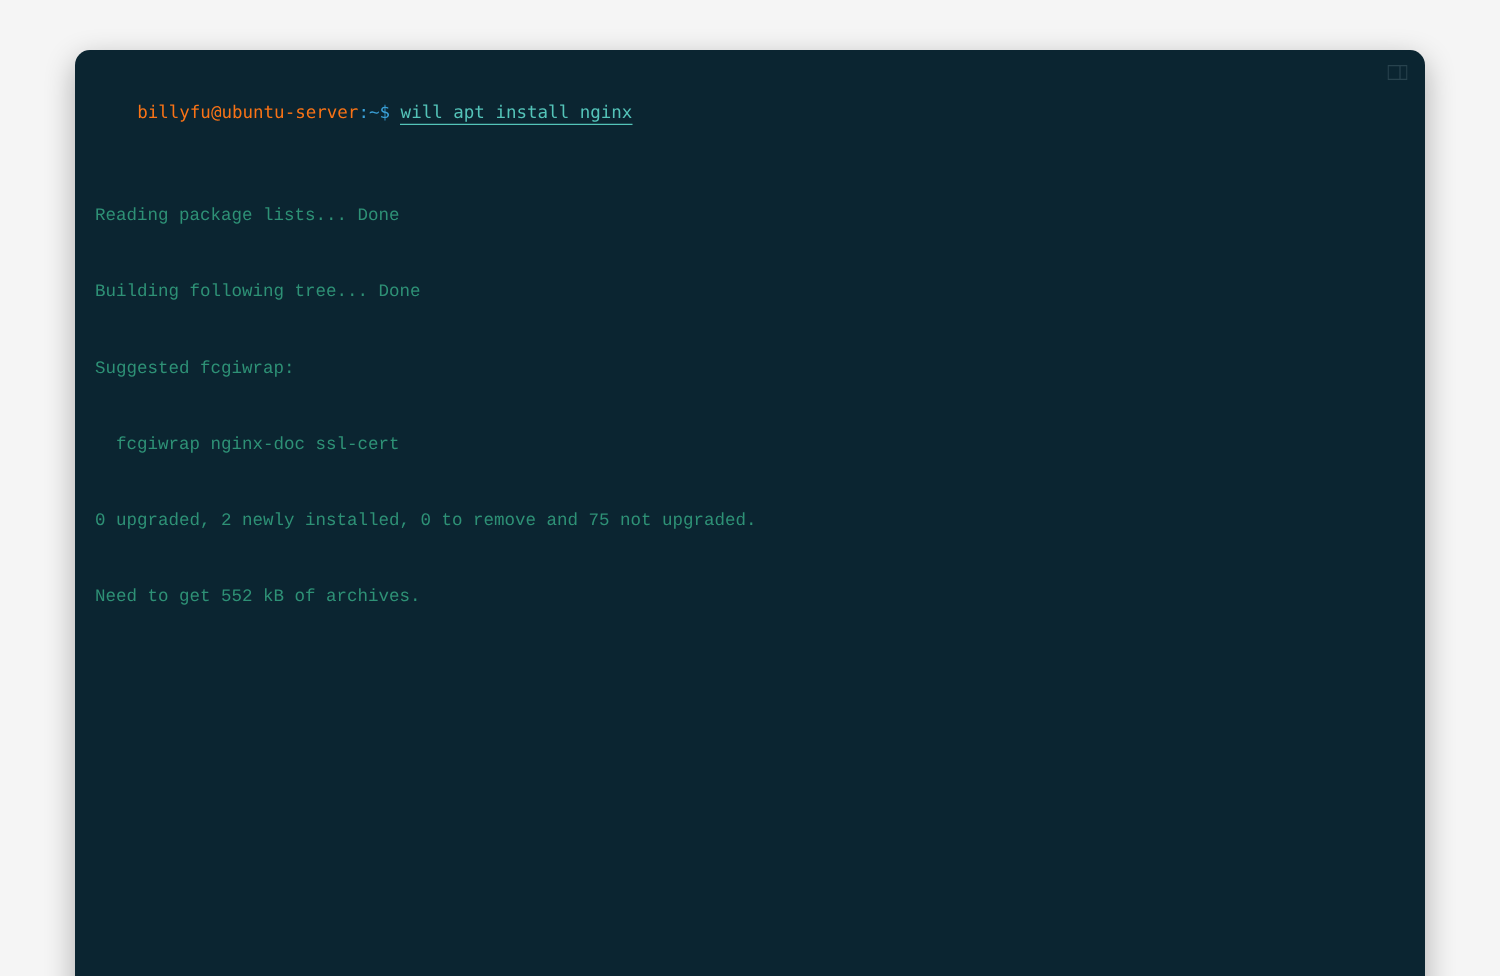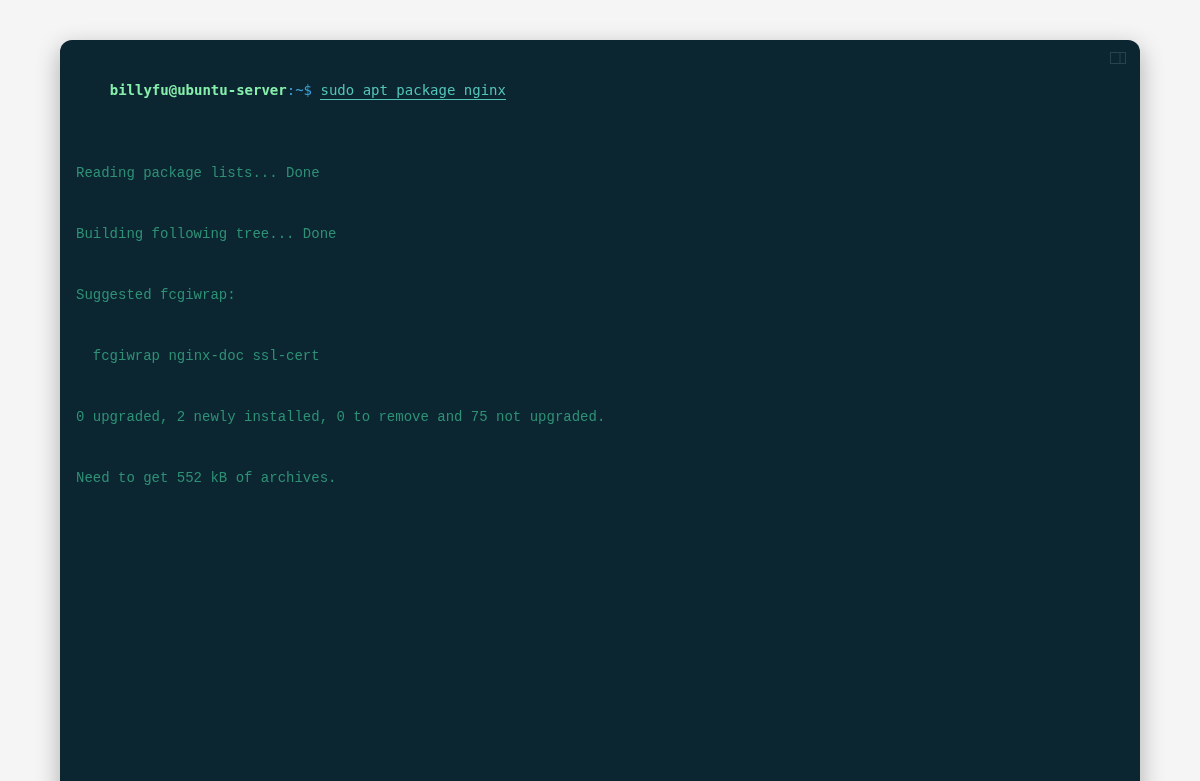--- a/index.html
+++ b/index.html
@@ -31,21 +31,21 @@
       width: 16px;
       height: 12px;
       opacity: 0.35;
     }
     .panes-icon svg { display: block; }
     .prompt-line {
       white-space: pre;
       margin-top: 6px;
       margin-bottom: 2px;
     }
-    .prompt-user { color: #86efac; font-weight: 700; }
+    .prompt-user { color: #f97316; font-weight: 400; }
     .prompt-path { color: #3aa0d8; }
     .prompt-symbol { color: #3aa0d8; }
     .prompt-cmd {
       color: #54c4b9;
       border-bottom: 1px solid #54c4b9;
       padding-bottom: 1px;
     }
     .out {
       color: #2e9176;
       white-space: pre-wrap;
@@ -58,21 +58,21 @@
 
 <div class="terminal-window">
   <div class="panes-icon">
     <svg viewBox="0 0 16 12" width="16" height="12">
       <rect x="0.5" y="0.5" width="15" height="11" fill="none" stroke="#5f7b85" stroke-width="1"></rect>
       <line x1="10" y1="0.5" x2="10" y2="11.5" stroke="#5f7b85" stroke-width="1"></line>
     </svg>
   </div>
 
   <div class="prompt-line">
-    <span class="prompt-user">billyfu@ubuntu-server</span><span class="prompt-path">:</span><span class="prompt-path">~</span><span class="prompt-symbol">$</span> <span class="prompt-cmd">sudo apt package nginx</span>
+    <span class="prompt-user">billyfu@ubuntu-server</span><span class="prompt-path">:</span><span class="prompt-path">~</span><span class="prompt-symbol">$</span> <span class="prompt-cmd">will apt install nginx</span>
   </div>
 
   <div class="out">
     <span class="out-line">Reading package lists... Done</span>
     <span class="out-line">Building following tree... Done</span>
     <span class="out-line">Suggested fcgiwrap:</span>
     <span class="out-line">  fcgiwrap nginx-doc ssl-cert</span>
     <span class="out-line">0 upgraded, 2 newly installed, 0 to remove and 75 not upgraded.</span>
     <span class="out-line">Need to get 552 kB of archives.</span>
     

